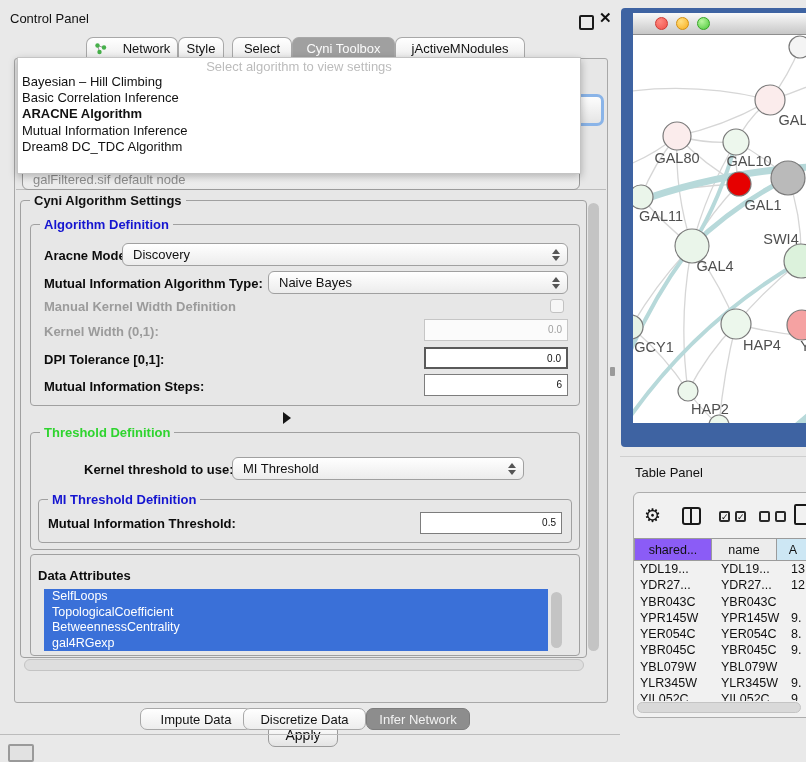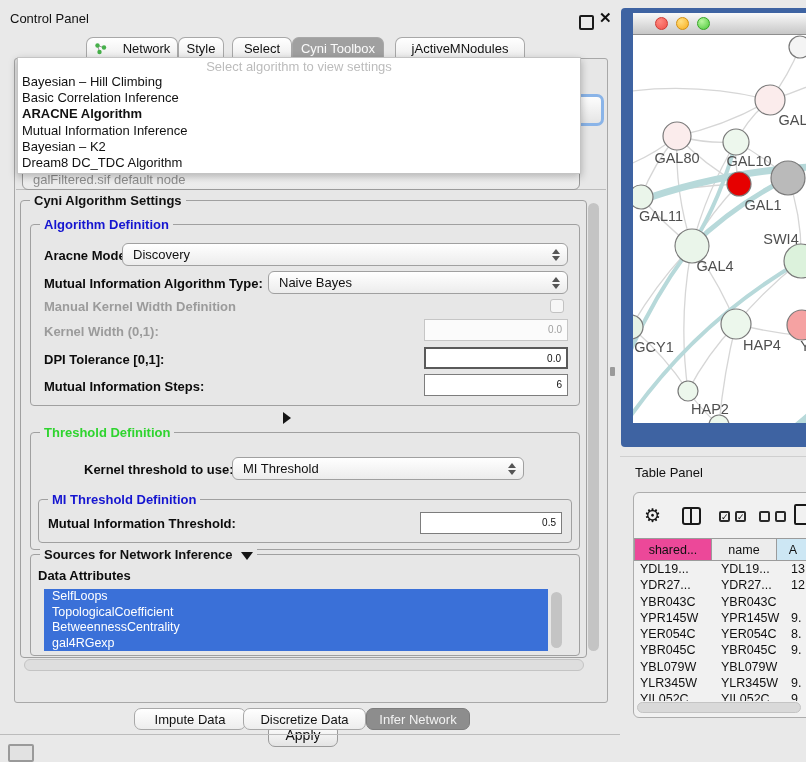--- a/index.html
+++ b/index.html
@@ -102,41 +102,40 @@
       <circle cx="5.5" cy="10" r="2.2" fill="#46b04a"></circle>
     </svg>
     <span>Network</span>
   </div>
   <div class="abs tab" style="left:178px;width:46px;">
     <span>Style</span>
   </div>
   <div class="abs tab" style="left:232px;width:60px;">
     <span>Select</span>
   </div>
-  <div class="abs tab sel" style="left:292px;width:92px;">
+  <div class="abs tab sel" style="left:292px;width:103px;">
     <span>Cyni Toolbox</span>
   </div>
   <div class="abs tab" style="left:395px;width:130px;">
     <span>jActiveMNodules</span>
   </div>
 
   <div class="abs content-panel"></div>
   <div class="abs hairline" style="left:16px;top:189px;width:590px;"></div>
 
   <div class="abs focus-combo"></div>
   <div class="abs bg-combo">galFiltered.sif default node</div>
 
   <div class="abs overlay">
     <div class="ov-ph">Select algorithm to view settings</div>
     <div id="algo-list">
         <div class="algo-item">Bayesian – Hill Climbing</div>
         <div class="algo-item">Basic Correlation Inference</div>
         <div class="algo-item bold">ARACNE Algorithm</div>
         <div class="algo-item">Mutual Information Inference</div>
-        <div class="algo-item">Bayesian – K2</div>
         <div class="algo-item">Dream8 DC_TDC Algorithm</div>
       </div>
   </div>
 
   <div class="abs group" style="left:20px;top:200px;width:565px;height:456px;"></div>
   <div class="abs legend" style="left:30px;top:193px;">Cyni Algorithm Settings</div>
 
   <div class="abs group" style="left:30px;top:224px;width:548px;height:180px;"></div>
   <div class="abs legend lg-blue" style="left:40px;top:217px;">Algorithm Definition</div>
 
@@ -183,39 +182,35 @@
         <div class="dn"></div>
       </span>
   </div>
 
   <div class="abs group" style="left:38px;top:499px;width:532px;height:42px;"></div>
   <div class="abs legend lg-blue" style="left:48px;top:492px;">MI Threshold Definition</div>
   <div class="abs lbl" style="left:48px;top:516px;">Mutual Information Threshold:</div>
   <div class="abs field" style="left:420px;top:512px;width:142px;height:22px;border:1px solid #7d7d7d;">0.5</div>
 
   <div class="abs group" style="left:30px;top:554px;width:548px;height:100px;"></div>
-  <div class="abs legend" style="left:40px;top:547px;">
-    <span>Sources for Network Inference</span>
-    <span class="tri-down"></span>
-  </div>
   <div class="abs lbl" style="left:38px;top:568px;">Data Attributes</div>
   <div class="abs" style="left:44px;top:589px;width:504px;" id="attr-list">
       <div class="attr-item">SelfLoops</div>
       <div class="attr-item">TopologicalCoefficient</div>
       <div class="attr-item">BetweennessCentrality</div>
       <div class="attr-item">gal4RGexp</div>
     </div>
   <div class="abs vscroll" style="left:551px;top:592px;width:11px;height:56px;"></div>
 
   <div class="abs hscroll" style="left:24px;top:659px;width:560px;height:12px;"></div>
   <div class="abs vscroll" style="left:588px;top:203px;width:11px;height:448px;"></div>
 
   <div class="abs apply-btn">Apply</div>
 
-  <div class="abs btab" style="left:134px;width:112px;">
+  <div class="abs btab" style="left:140px;width:112px;">
     <span>Impute Data</span>
   </div>
   <div class="abs btab" style="left:243px;width:123px;">
     <span>Discretize Data</span>
   </div>
   <div class="abs btab sel" style="left:366px;width:104px;">
     <span>Infer Network</span>
   </div>
 
   <div class="abs hairline" style="left:0;top:734px;width:620px;"></div>
@@ -298,21 +293,21 @@
   <div class="abs gear">⚙</div>
   <div class="abs split-icon">
       <div></div>
     </div>
   <div class="abs cb" style="left:719px;top:511px;">✓</div>
   <div class="abs cb" style="left:735px;top:511px;">✓</div>
   <div class="abs cb" style="left:759px;top:511px;"></div>
   <div class="abs cb" style="left:775px;top:511px;"></div>
   <div class="abs doc-icon"></div>
 
-  <div class="abs thead" style="left:634px;width:78px;background:#ec4899;">shared...</div>
+  <div class="abs thead" style="left:634px;width:78px;background:#8b5cf6;">shared...</div>
   <div class="abs thead" style="left:711px;width:66px;background:#ececec;">name</div>
   <div class="abs thead" style="left:776px;width:34px;background:#cde7f4;">A</div>
 
   <div class="abs" style="left:634px;top:561px;width:172px;height:140px;overflow:hidden;" id="table-rows">
       <div class="trow">
         <div class="c1">YDL19...</div>
         <div class="c2">YDL19...</div>
         <div class="c3">13</div>
       </div>
       <div class="trow">

